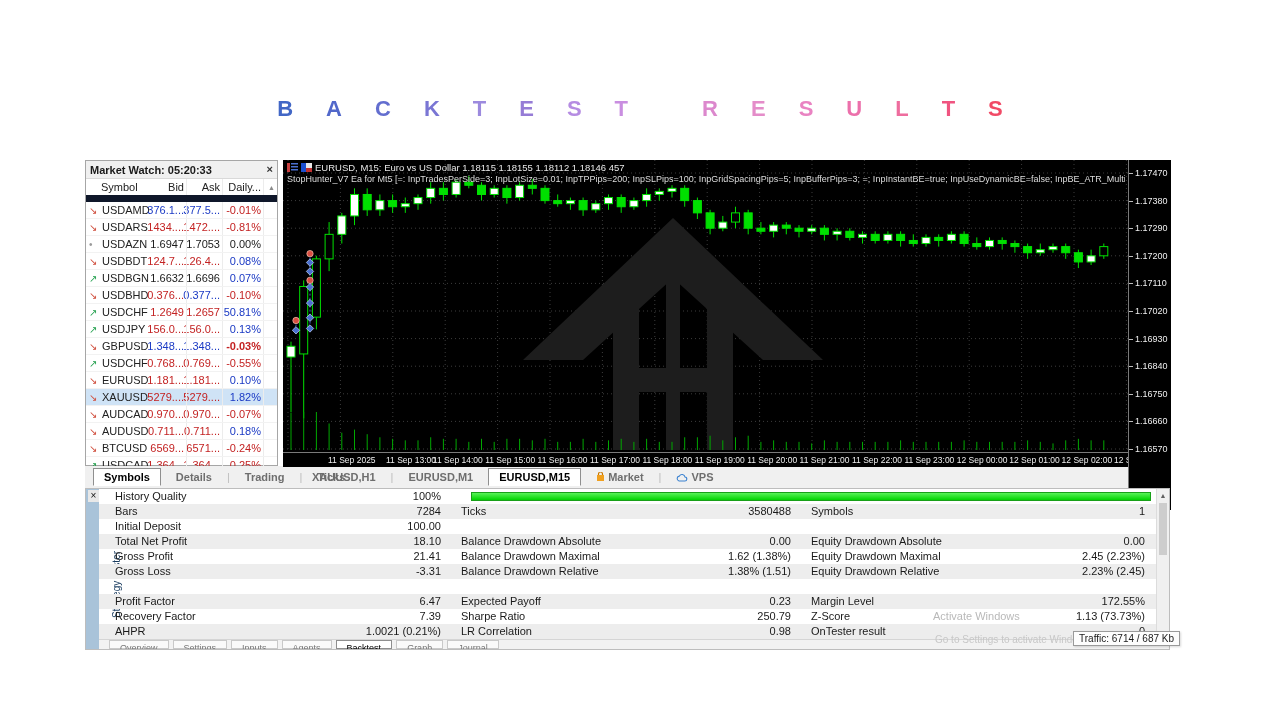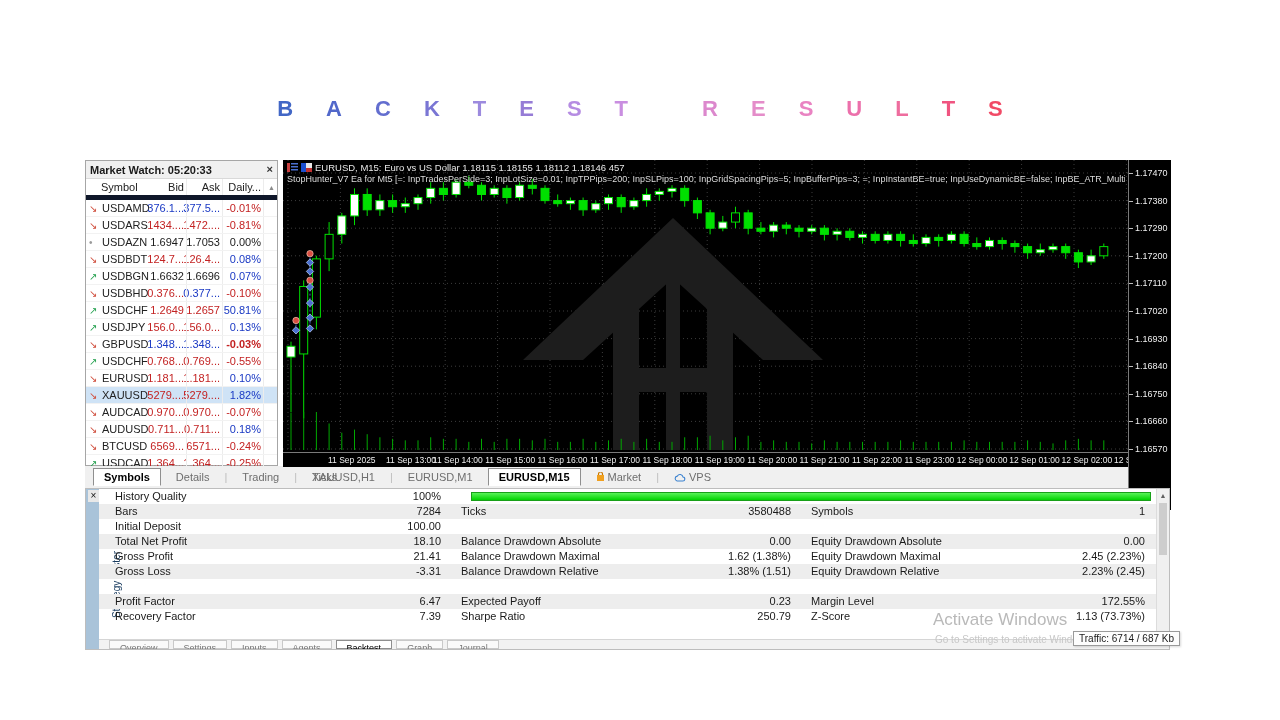--- a/index.html
+++ b/index.html
@@ -8,21 +8,21 @@
   
   #title{position:absolute;top:96px;left:0;right:0;display:flex;justify-content:center;
          gap:33px;font-size:22px;font-weight:bold;letter-spacing:0;}
   #title span{display:inline-block;}
   
   #mw{position:absolute;left:85px;top:160px;width:193px;height:306px;background:#fff;
       border:1px solid #a6a6a6;font-size:11px;box-sizing:border-box;}
   #mw-titlebar{height:17px;background:#f0f0f0;border-bottom:1px solid #d9d9d9;display:flex;
       align-items:center;padding:0 4px;font-weight:bold;font-size:11px;}
   #mw-close{margin-left:auto;color:#333;cursor:default;font-size:11px;line-height:11px;}
-  #mw-header{height:16px;display:flex;align-items:center;border-bottom:5px solid #0f172a;position:relative;color:#222;}
+  #mw-header{height:16px;display:flex;align-items:center;border-bottom:7px solid #0f172a;position:relative;color:#222;}
   .mw-c-sym{position:absolute;left:15px;}
   .mw-c-bid{position:absolute;right:93px;}
   .mw-c-ask{position:absolute;right:57px;}
   .mw-c-day{position:absolute;right:16px;}
   .mw-scroll{position:absolute;right:2px;color:#8a8a8a;font-size:7px;}
   #mw-rows .mwrow{height:16px;display:flex;align-items:center;position:relative;border-bottom:1px solid #f2f2f2;}
   #mw-rows .mwrow.sel{background:#cfe3f6;}
   .mw-arrow{position:absolute;left:3px;width:11px;font-size:10px;}
   .mw-sym{position:absolute;left:16px;color:#222;}
   .mw-bid{position:absolute;right:93px;}
@@ -32,21 +32,21 @@
   #mw-footer{height:16px;display:flex;align-items:center;position:relative;color:#8a8a8a;}
   #mw-plus{position:absolute;left:4px;color:#2e9e4a;font-weight:bold;}
   #mw-add{position:absolute;left:16px;}
   #mw-count{position:absolute;right:16px;color:#333;}
   
   #tabstrip{position:absolute;left:85px;top:466px;width:1085px;height:22px;background:#f0f0f0;
       border-bottom:1px solid #cfcfcf;font-size:11px;color:#6e6e6e;}
   .tabrow{position:absolute;top:0;height:22px;display:flex;align-items:center;gap:6px;}
   #mw-tabs{left:8px;}
   #chart-tabs{left:218px;}
-  .tab{padding:1px 9px;}
+  .tab{padding:1px 9px;font-weight:bold;}
   .tab.active{background:#fff;border:1px solid #8f8f8f;border-bottom:1px solid #fff;color:#000;
       padding:2px 10px;font-weight:bold;}
   .tabsep{color:#bdbdbd;}
   .tabicon{display:inline-block;vertical-align:-1px;margin-right:3px;}
   #tabnav{position:absolute;right:8px;top:3px;color:#9a9a9a;font-size:11px;letter-spacing:10px;}
   
   #chart{position:absolute;left:283px;top:160px;width:887px;height:306px;background:#000;}
   #plot{position:absolute;left:0;top:0;width:845px;height:292px;}
   #ctitle{position:absolute;left:4px;top:2px;color:#e8e8e8;font-size:9.5px;white-space:nowrap;z-index:5;display:flex;align-items:center;gap:3px;}
   #ctitle2{position:absolute;left:4px;top:14px;color:#dcdcdc;font-size:9px;white-space:nowrap;z-index:5;width:838px;overflow:hidden;}
@@ -75,21 +75,21 @@
   #qbar{position:absolute;left:372px;top:3px;width:680px;height:9px;
         background:linear-gradient(#57f357,#00d300);border:1px solid #18a018;box-sizing:border-box;}
   #tester-scroll{position:absolute;right:0;top:0;width:13px;height:160px;background:#f0f0f0;border-left:1px solid #dcdcdc;box-sizing:border-box;}
   #tester-scroll .up{height:13px;text-align:center;font-size:7px;color:#606060;line-height:13px;}
   #tester-scroll .thumb{margin:1px 2px;height:52px;background:#cdcdcd;}
   #tester-bottom{position:absolute;left:13px;bottom:0;width:1059px;height:9px;background:#f2f2f2;
       border-top:1px solid #d5d5d5;overflow:hidden;display:flex;gap:4px;padding-left:10px;}
   .bt-tab{font-size:9px;color:#777;border:1px solid #c9c9c9;background:#fafafa;padding:2px 10px;white-space:nowrap;}
   .bt-tab.active{background:#fff;color:#000;border-color:#8f8f8f;}
   
-  #activate{position:absolute;left:933px;top:610px;color:#b9b9b9;font-size:17px;}
+  #activate{position:absolute;left:933px;top:610px;color:#b9b9b9;font-size:11px;}
   #activate-sub{position:absolute;left:935px;top:634px;color:#c7c7c7;font-size:10px;}
   #tooltip{position:absolute;left:1073px;top:631px;background:#fdfdfd;border:1px solid #9a9a9a;
       font-size:10px;padding:1px 5px;z-index:9;box-shadow:1px 1px 2px rgba(0,0,0,.15);}
 </style>
 </head>
 <body>
 
 <div id="title">
     <span style="color: rgb(66, 103, 198);">B</span>
     <span style="color: rgb(82, 104, 202);">A</span>
@@ -682,20 +682,28 @@
         <span class="st-v3">172.55%</span>
       </div>
       <div class="strow">
         <span class="st-l1">Recovery Factor</span>
         <span class="st-v1">7.39</span>
         <span class="st-l2">Sharpe Ratio</span>
         <span class="st-v2">250.79</span>
         <span class="st-l3">Z-Score</span>
         <span class="st-v3">1.13 (73.73%)</span>
       </div>
+      <div class="strow alt">
+        <span class="st-l1">AHPR</span>
+        <span class="st-v1">1.0021 (0.21%)</span>
+        <span class="st-l2">LR Correlation</span>
+        <span class="st-v2">0.98</span>
+        <span class="st-l3">OnTester result</span>
+        <span class="st-v3">0</span>
+      </div>
     </div>
   <div id="tester-scroll">
     <div class="up">▲</div>
     <div class="thumb"></div>
   </div>
   <div id="tester-bottom">
       <span class="bt-tab">Overview</span>
       <span class="bt-tab">Settings</span>
       <span class="bt-tab">Inputs</span>
       <span class="bt-tab">Agents</span>

